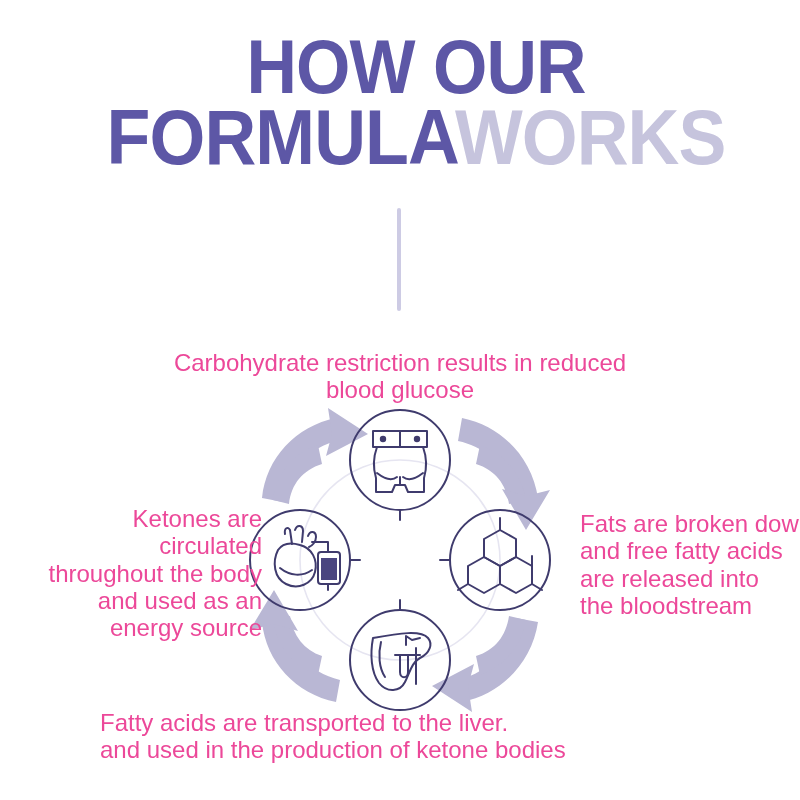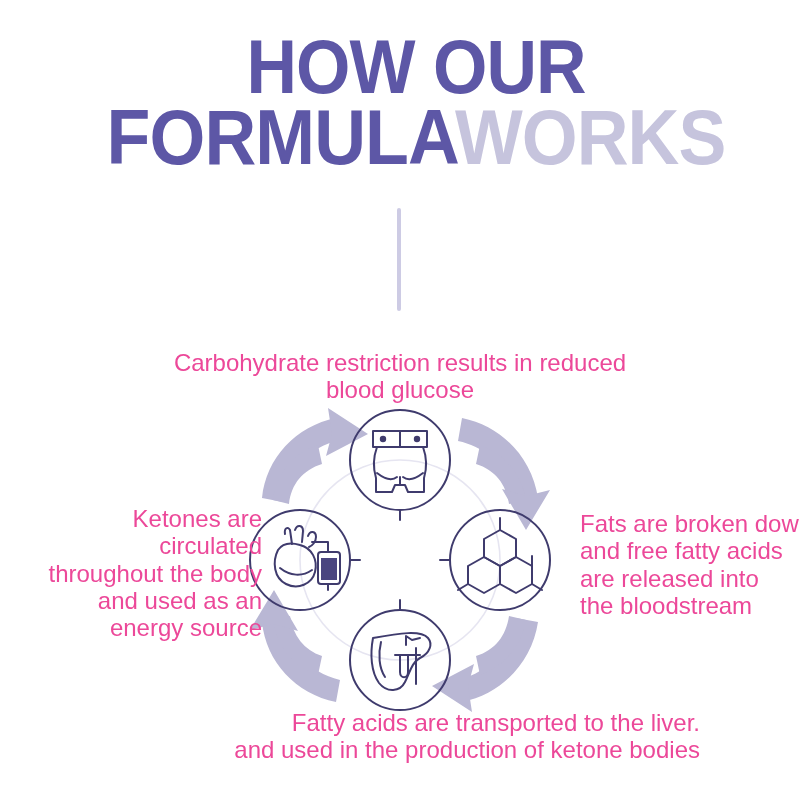--- a/index.html
+++ b/index.html
@@ -80,21 +80,21 @@
   #text-right {
     left: 580px;
     top: 510px;
     width: 240px;
     text-align: left;
   }
   #text-bottom {
     left: 100px;
     top: 709px;
     width: 600px;
-    text-align: right;
+    text-align: left;
   }
   #text-left {
     left: 0px;
     top: 505px;
     width: 240px;
     text-align: right;
     margin-left: 22px;
   }
 </style>
 </head>

